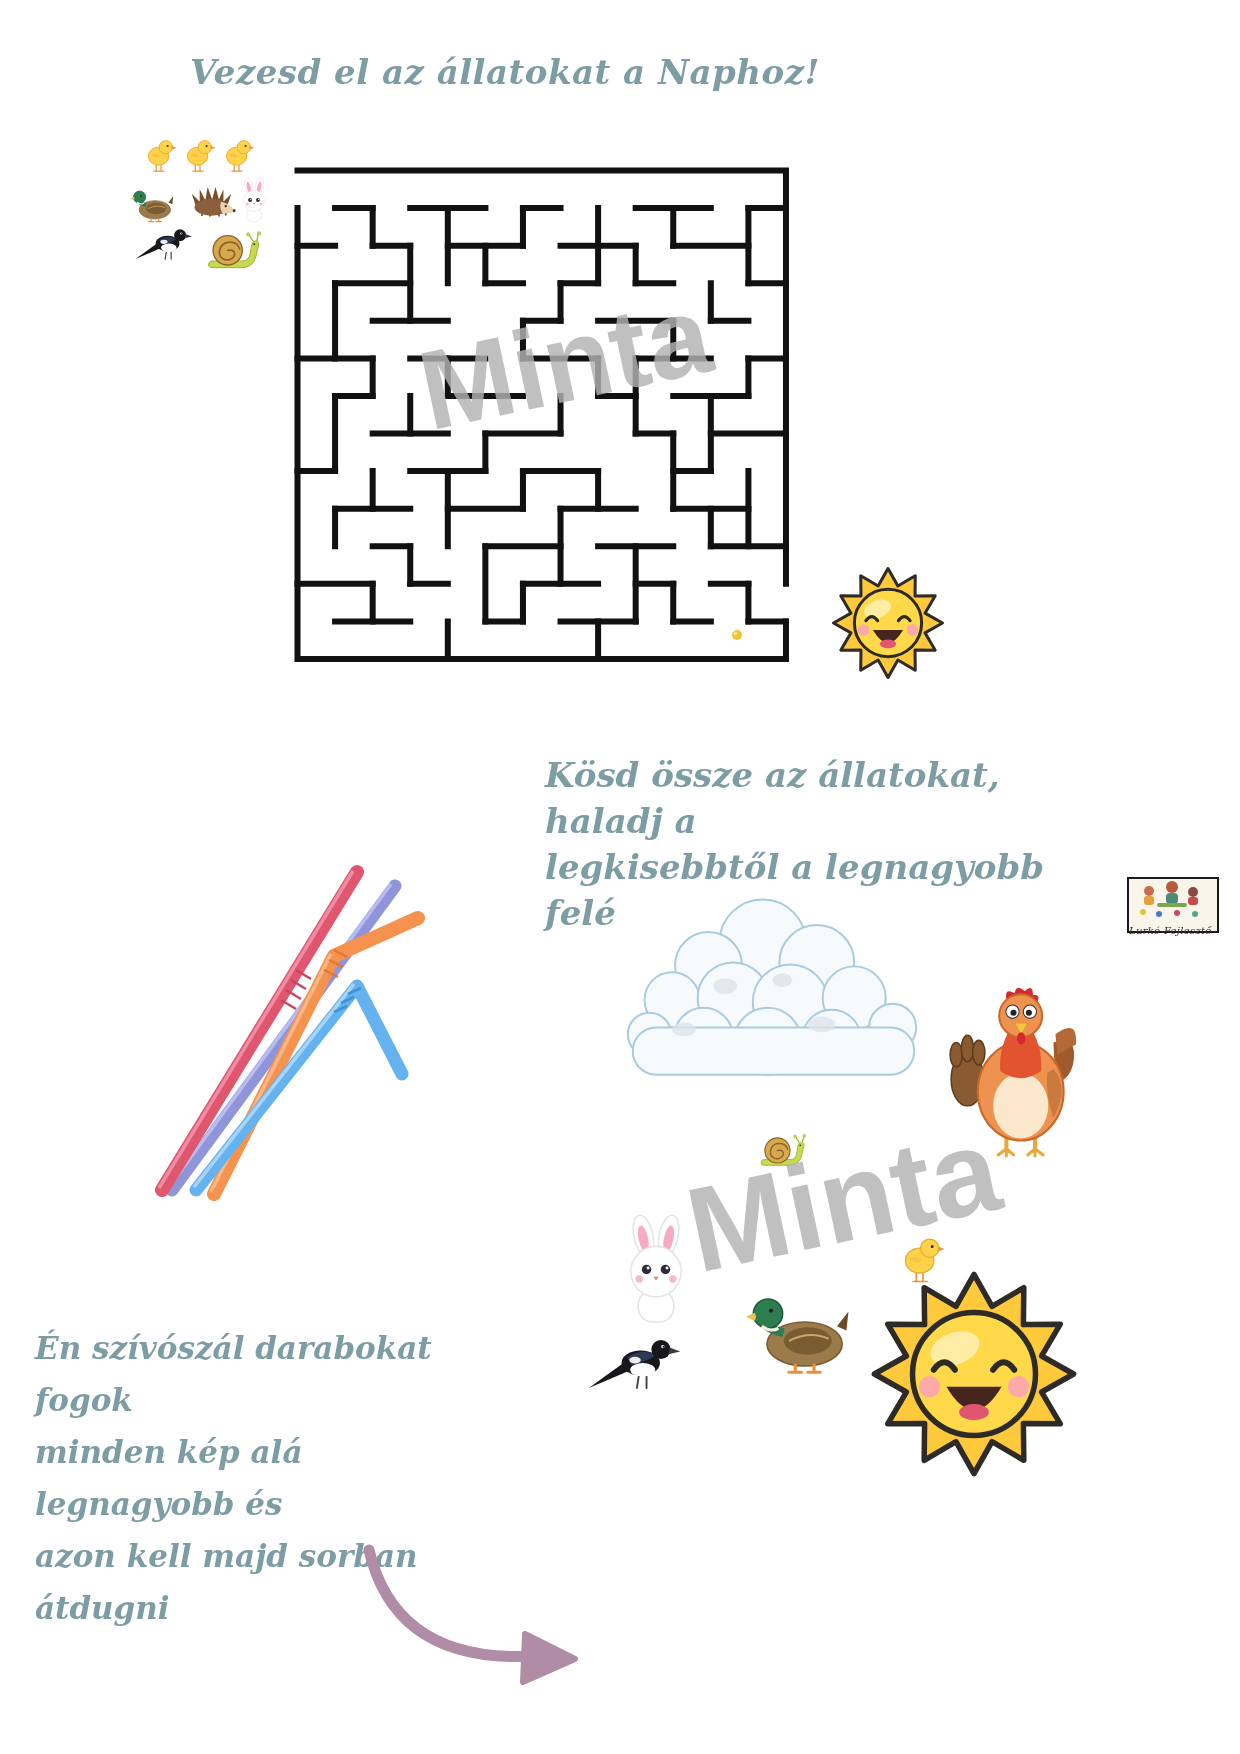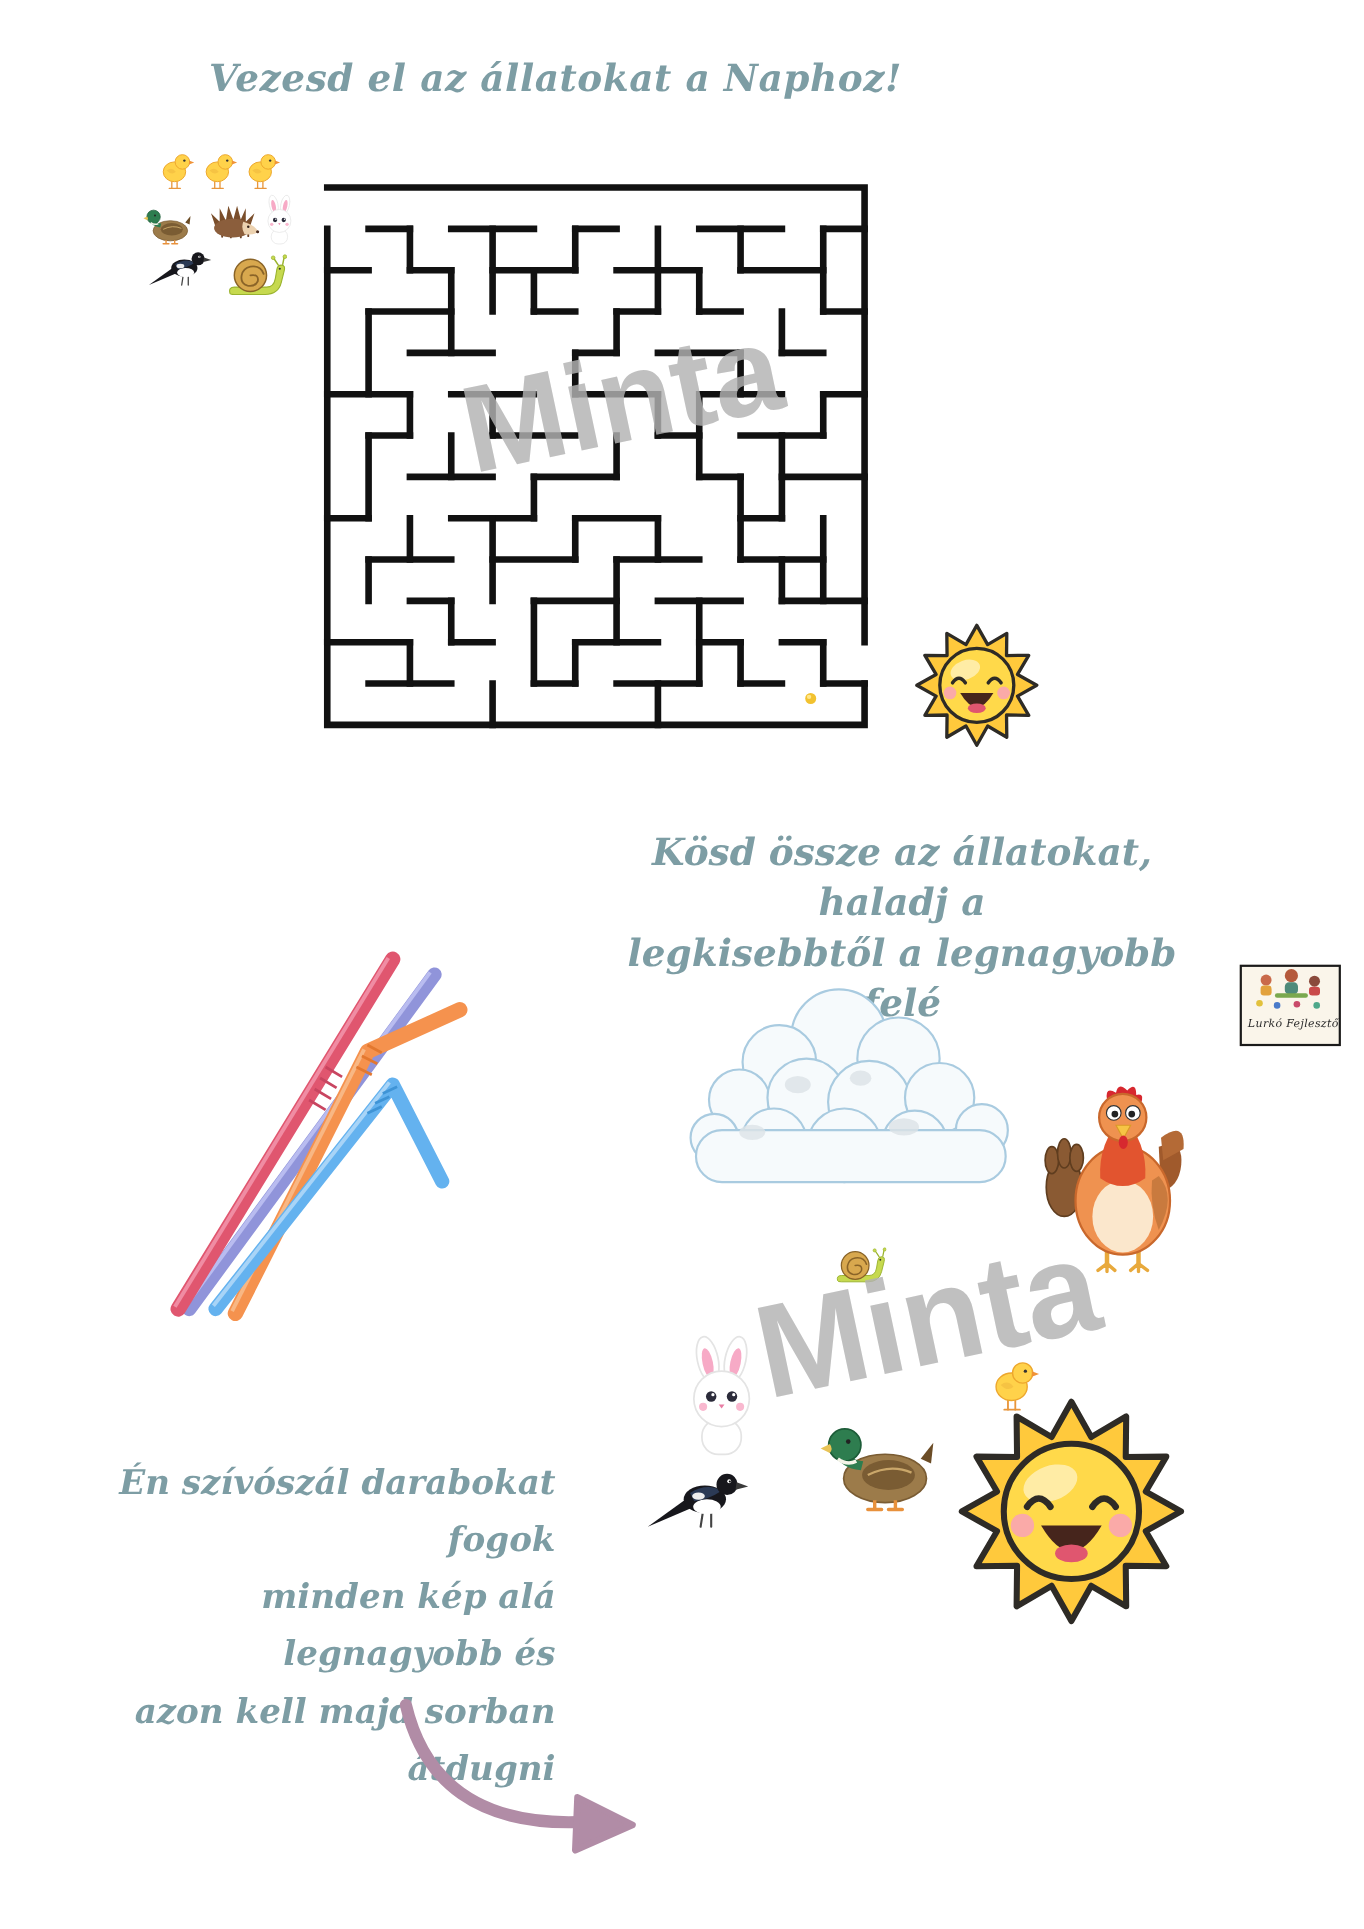--- a/index.html
+++ b/index.html
@@ -1,28 +1,28 @@
 <!DOCTYPE html>
 <html><head>
 <meta charset="utf-8">
 <style>
   html,body{margin:0;padding:0;}
   body{width:1240px;height:1754px;position:relative;background:#ffffff;overflow:hidden;
        font-family:"Liberation Sans",sans-serif;}
   .abs{position:absolute;}
   .display{font-family:"DejaVu Serif",serif;font-weight:700;color:#7d9da4;font-style:italic;}
   .title1{left:160px;top:52px;width:690px;text-align:center;font-size:34px;letter-spacing:.5px;}
-  .title2{left:545px;top:752px;width:550px;text-align:center;font-size:34px;line-height:46px;}
-  .instructions{left:35px;top:1322px;width:470px;text-align:right;font-size:31px;line-height:52px;}
+  .title2{left:545px;top:752px;width:550px;font-size:34px;line-height:46px;}
+  .instructions{left:35px;top:1322px;width:470px;text-align:left;font-size:31px;line-height:52px;}
   .watermark{font-family:"Liberation Sans",sans-serif;font-weight:700;color:#b3b3b3;opacity:.82;
              transform:rotate(-12deg);text-align:center;pointer-events:none;}
   .wm1{left:330px;top:298px;width:470px;font-size:112px;}
   .wm2{left:608px;top:1130px;width:470px;font-size:120px;}
-  .logo-box{left:1127px;top:877px;width:92px;height:74px;background:#faf5ea;border:2px solid #1a1a1a;
-            box-sizing:border-box;text-align:right;}
+  .logo-box{left:1127px;top:877px;width:92px;height:56px;background:#faf5ea;border:2px solid #1a1a1a;
+            box-sizing:border-box;text-align:left;}
   .logo-script{font-family:"DejaVu Serif",serif;font-style:italic;font-size:10px;color:#2b2b2b;
                margin-top:2px;letter-spacing:.3px;}
   svg.icon{display:block;width:100%;height:100%;}
 </style>
 </head>
 <body>
 
 <svg width="0" height="0" style="position:absolute" aria-hidden="true">
 <defs>
 <symbol id="sym-sun" viewBox="0 0 100 100">

